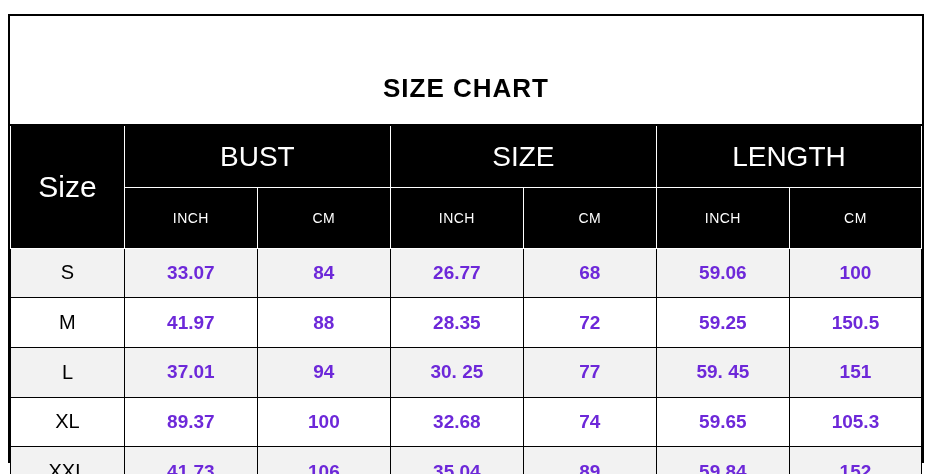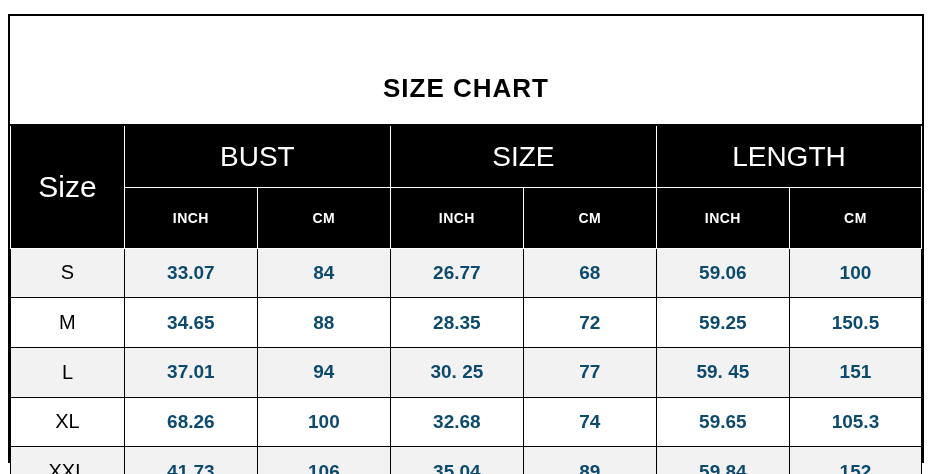--- a/index.html
+++ b/index.html
@@ -57,21 +57,21 @@
     font-size: 30px;
     font-weight: normal;
   }
   .hdr-group {
     font-size: 28px;
     font-weight: normal;
     height: 58px;
   }
   .hdr-unit {
     font-size: 14px;
-    font-weight: bold;
+    font-weight: normal;
     height: 58px;
     letter-spacing: 0.5px;
   }
   
   .data-row td {
     height: 47px;
   }
   .row-odd td {
     background: #f2f2f2;
   }
@@ -79,21 +79,21 @@
     background: #ffffff;
   }
   .cell-size {
     font-size: 20px;
     font-weight: normal;
     color: #000000;
   }
   .cell-val {
     font-size: 19px;
     font-weight: bold;
-    color: #0c4a6e;
+    color: #6d28d9;
   }
 </style>
 </head>
 <body>
 
 <div class="chart-wrap">
   <table class="size-chart">
     <colgroup>
       <col style="width:12.5%">
       <col style="width:14.6%">
@@ -127,41 +127,41 @@
         <td class="cell-val">33.07</td>
         <td class="cell-val">84</td>
         <td class="cell-val">26.77</td>
         <td class="cell-val">68</td>
         <td class="cell-val">59.06</td>
         <td class="cell-val">100</td>
       </tr>
 
       <tr class="data-row row-even">
         <td class="cell-size">M</td>
-        <td class="cell-val">34.65</td>
+        <td class="cell-val">41.97</td>
         <td class="cell-val">88</td>
         <td class="cell-val">28.35</td>
         <td class="cell-val">72</td>
         <td class="cell-val">59.25</td>
         <td class="cell-val">150.5</td>
       </tr>
 
       <tr class="data-row row-odd">
         <td class="cell-size">L</td>
         <td class="cell-val">37.01</td>
         <td class="cell-val">94</td>
         <td class="cell-val">30. 25</td>
         <td class="cell-val">77</td>
         <td class="cell-val">59. 45</td>
         <td class="cell-val">151</td>
       </tr>
 
       <tr class="data-row row-even">
         <td class="cell-size">XL</td>
-        <td class="cell-val">68.26</td>
+        <td class="cell-val">89.37</td>
         <td class="cell-val">100</td>
         <td class="cell-val">32.68</td>
         <td class="cell-val">74</td>
         <td class="cell-val">59.65</td>
         <td class="cell-val">105.3</td>
       </tr>
 
       <tr class="data-row row-odd">
         <td class="cell-size">XXL</td>
         <td class="cell-val">41.73</td>

